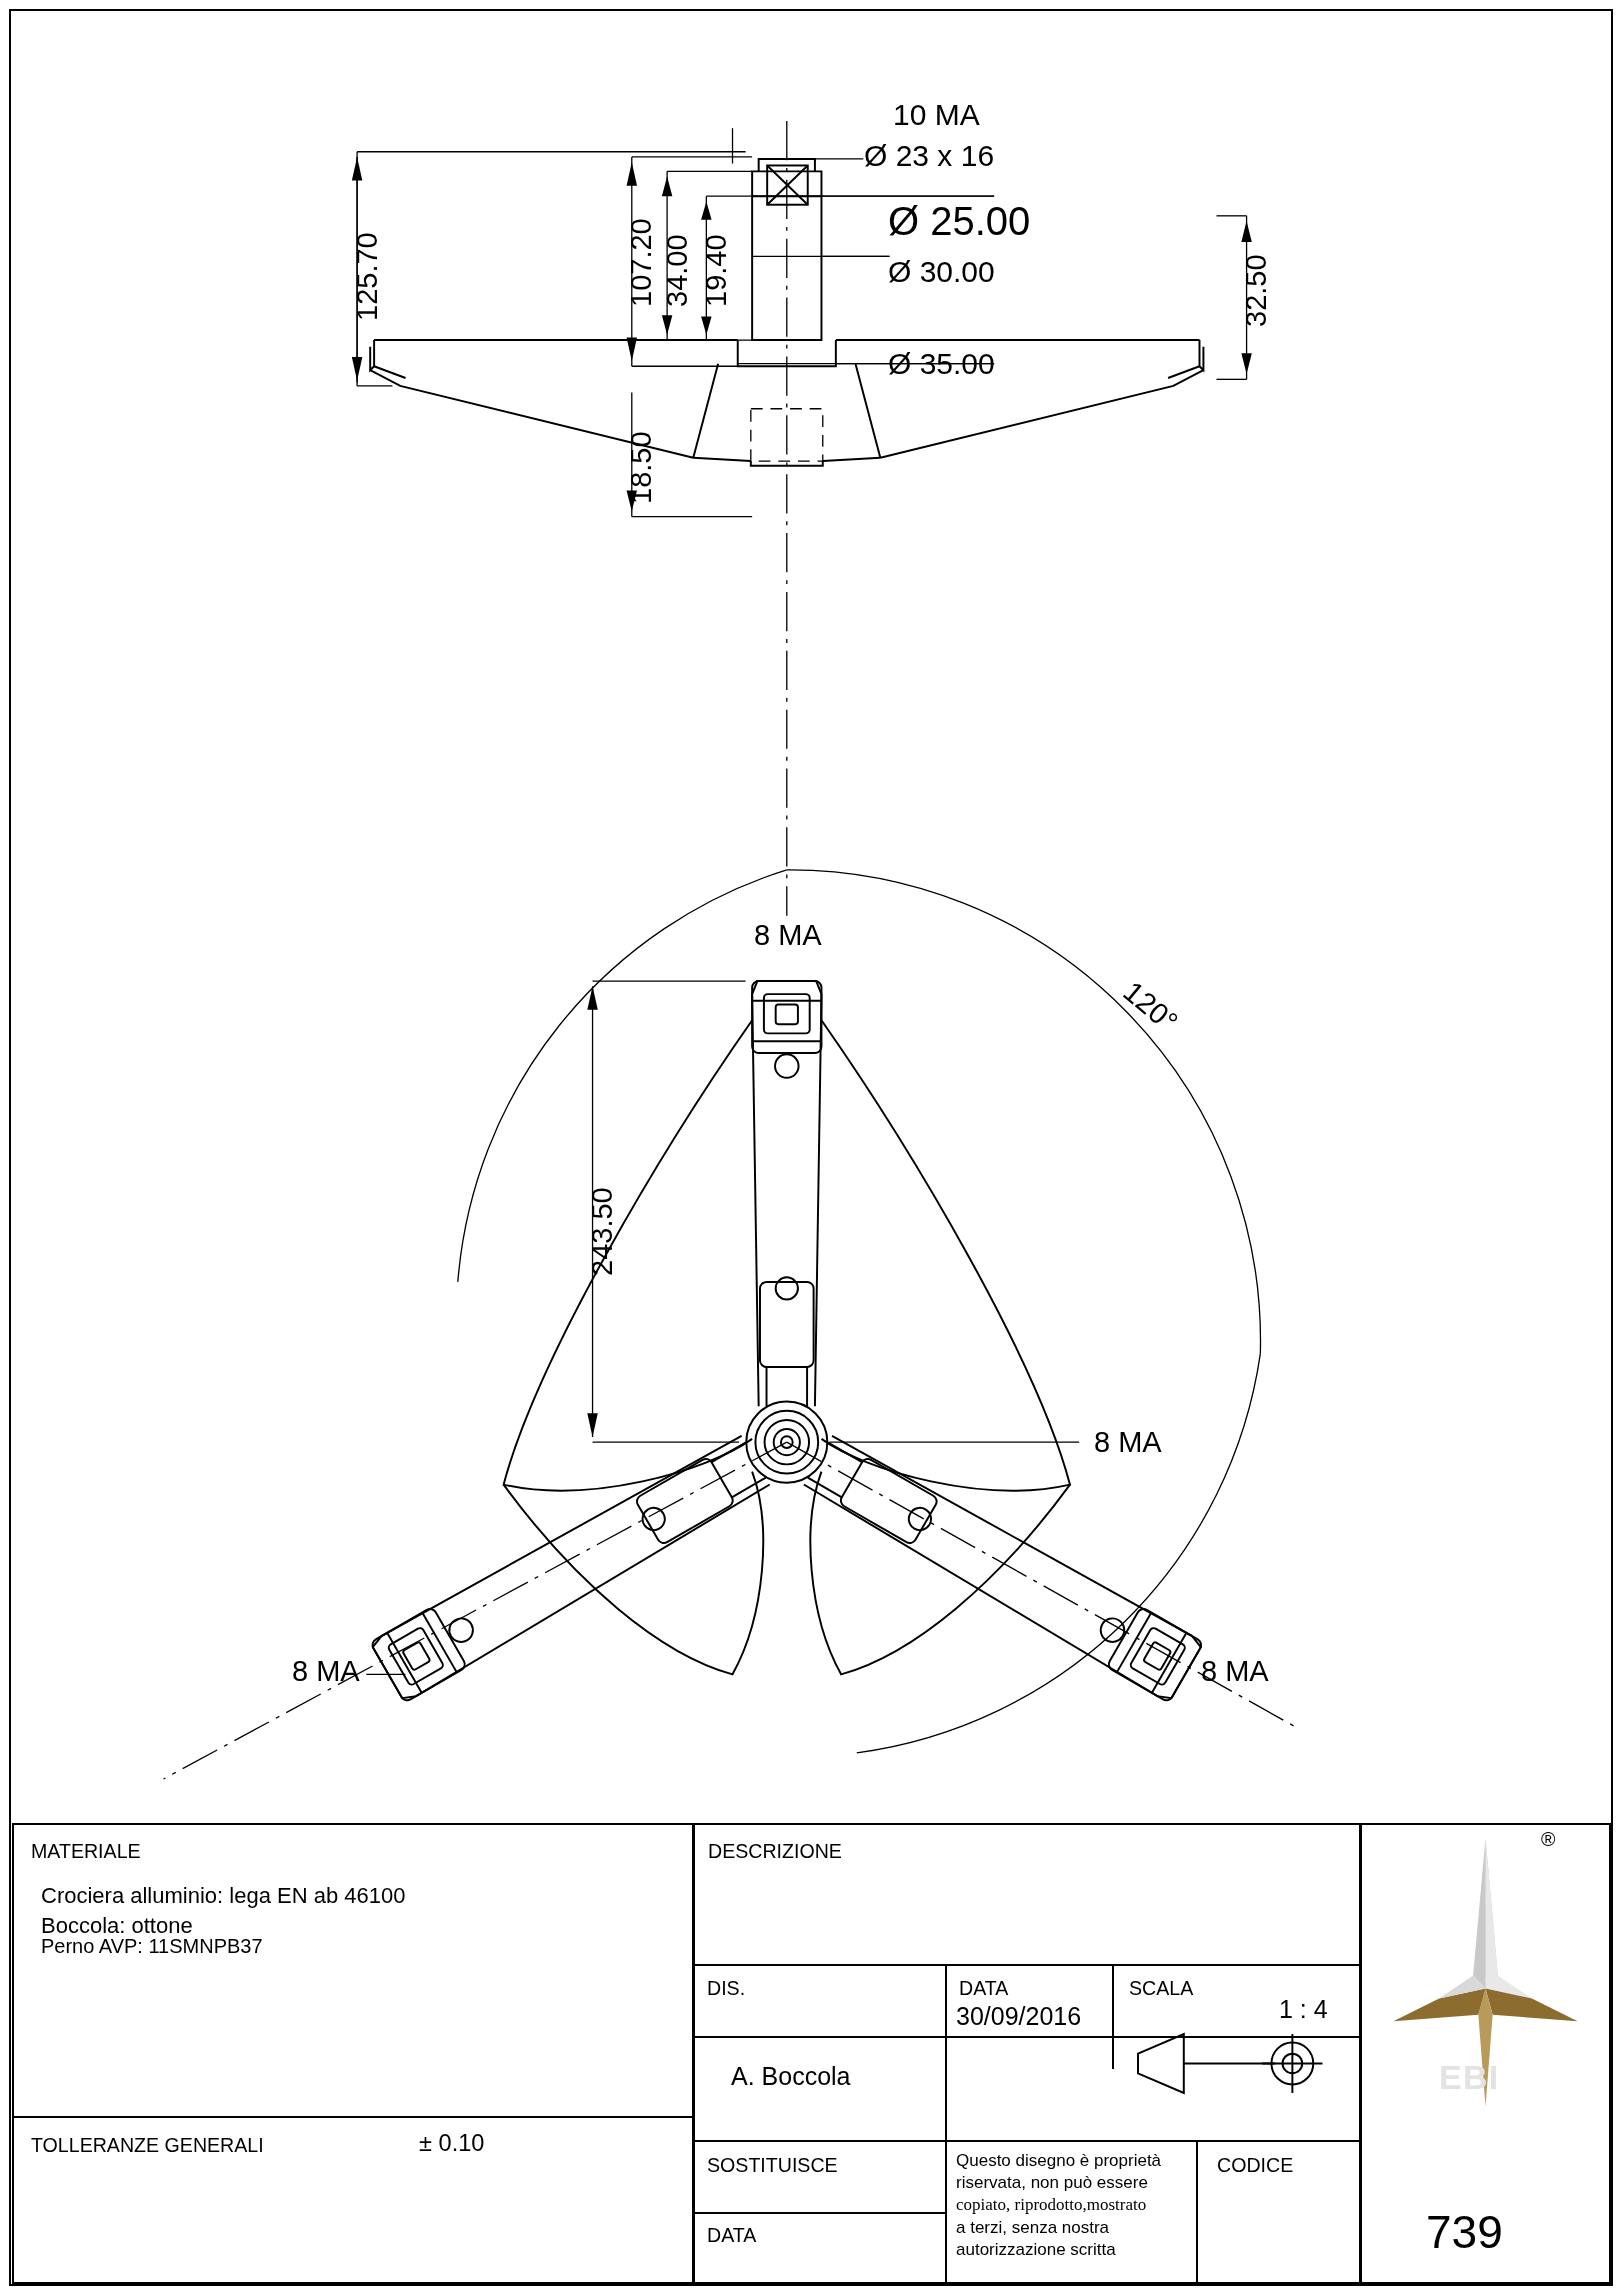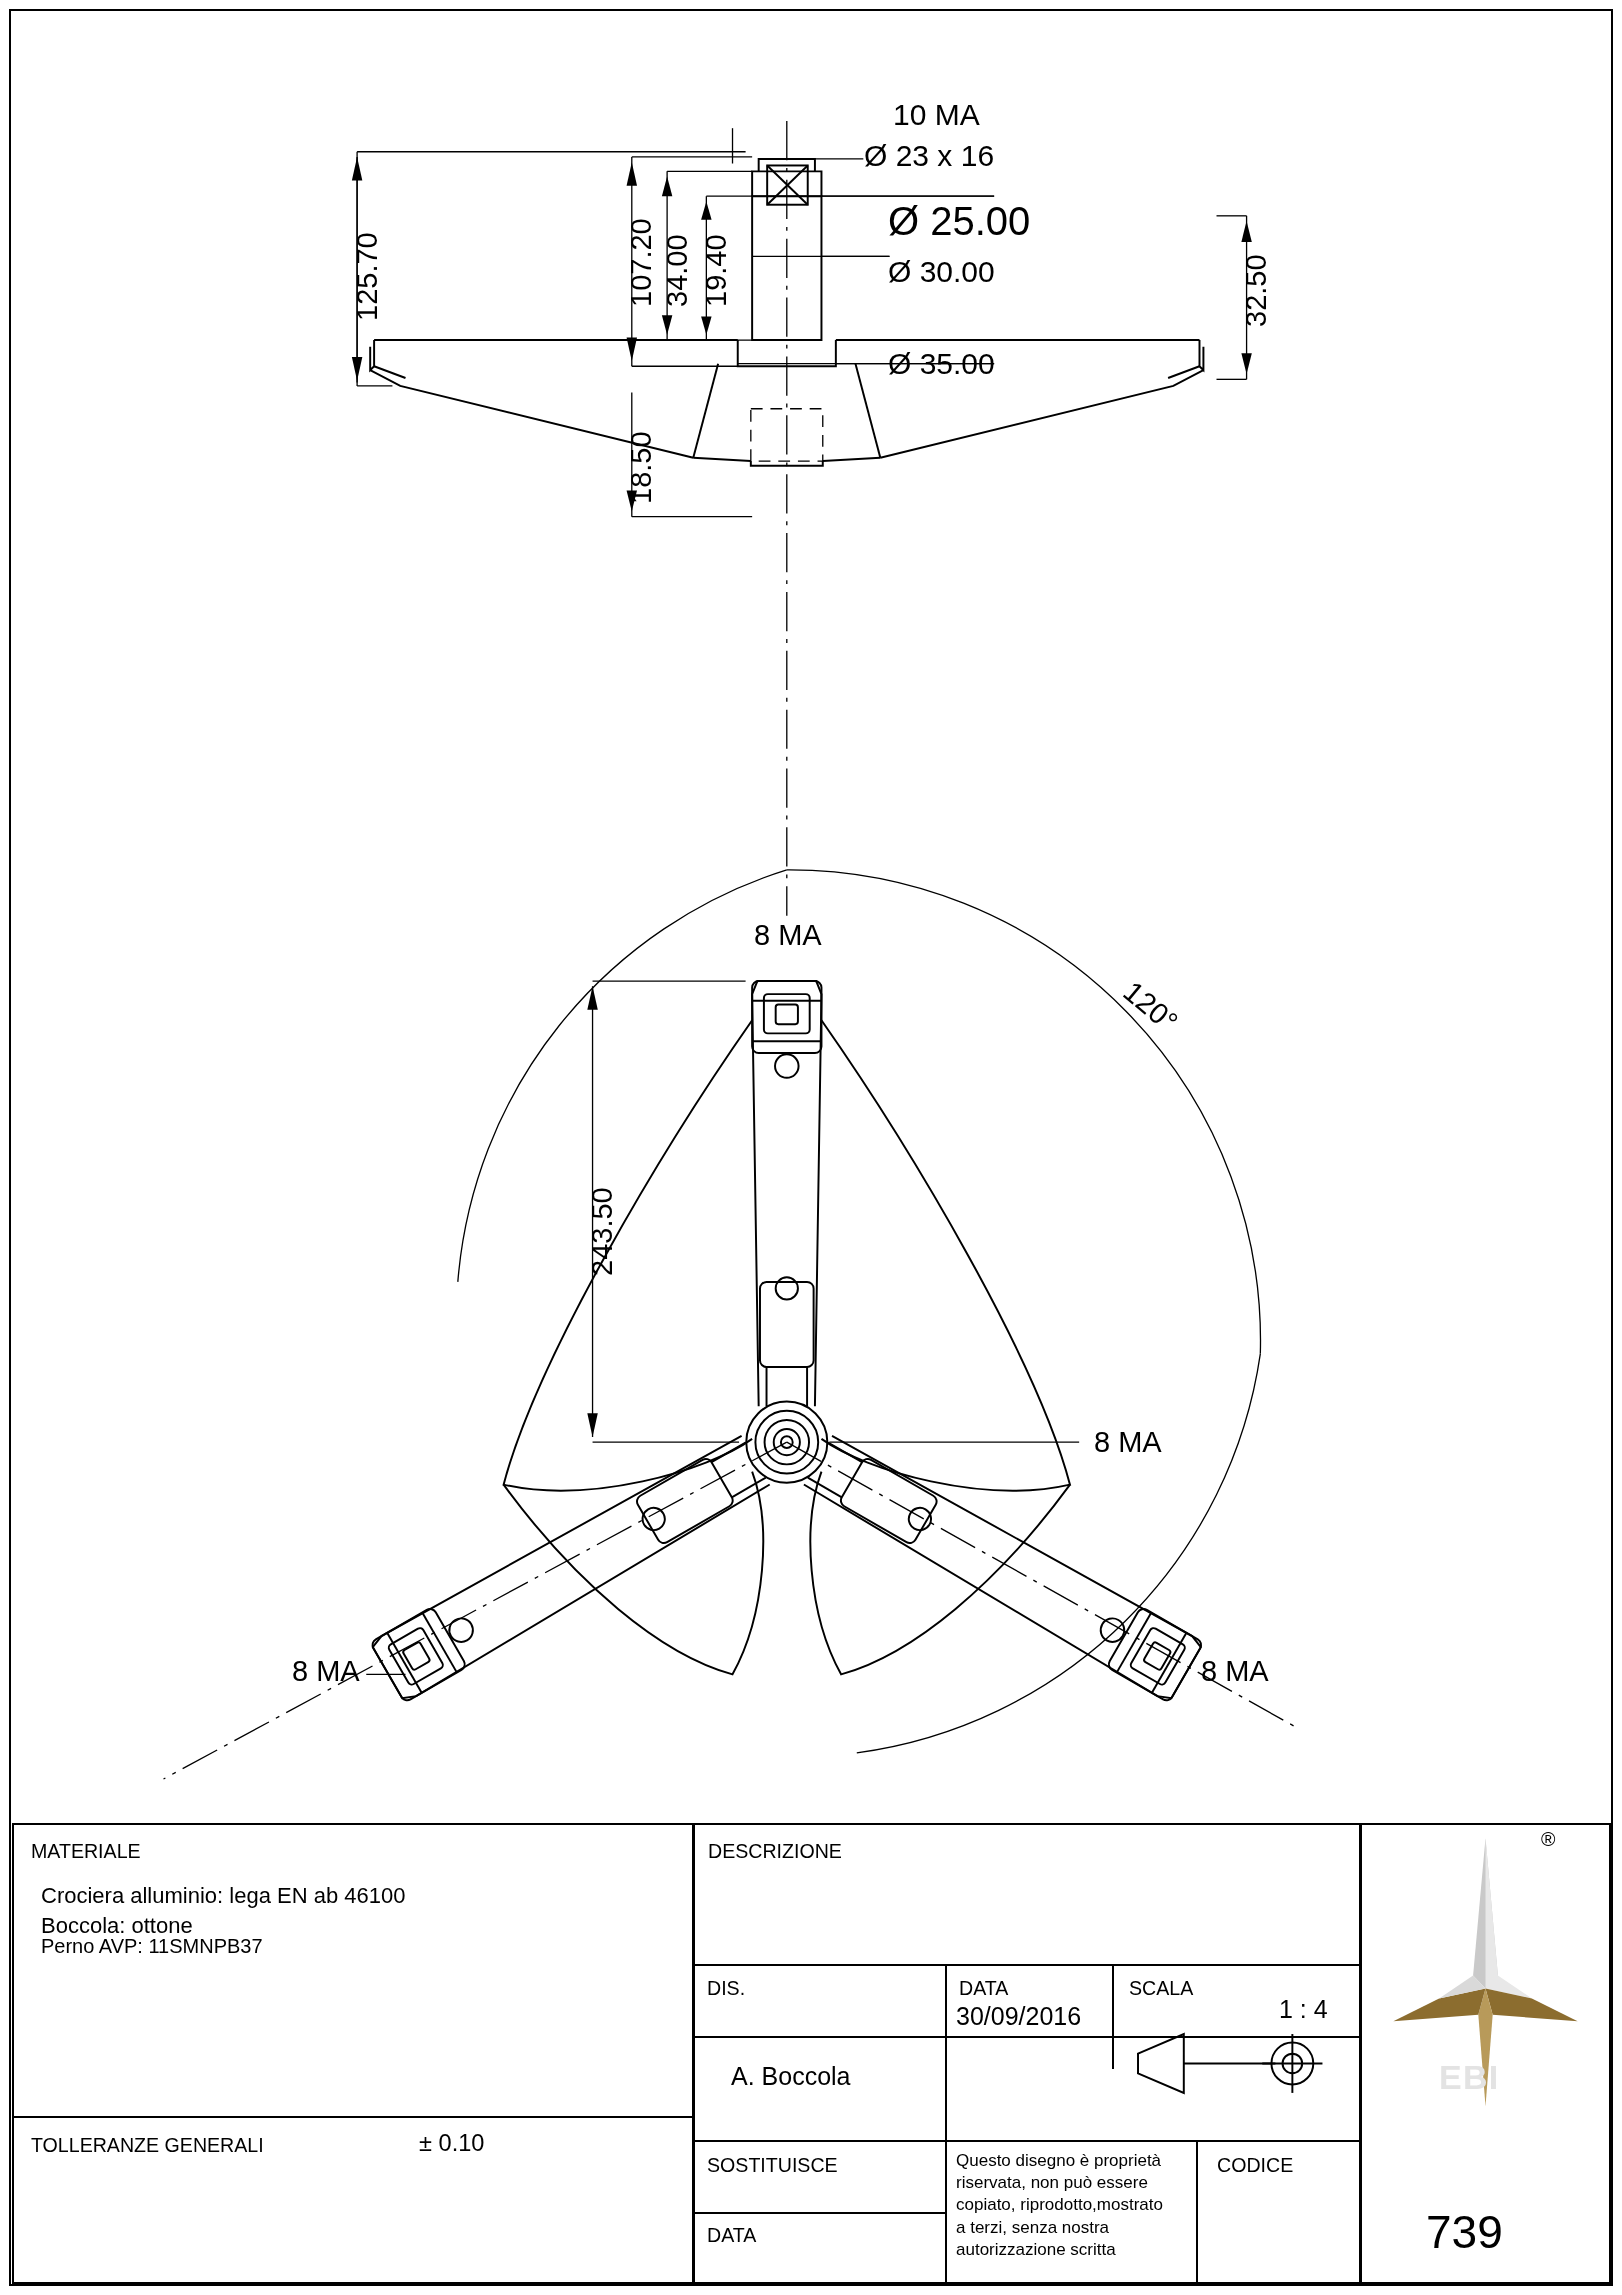--- a/index.html
+++ b/index.html
@@ -260,21 +260,21 @@
       <line x1="1930" y1="3155" x2="2022" y2="3155"></line>
       <line x1="1976" y1="3110" x2="1976" y2="3200"></line>
     </g>
   </svg>
 
   <div class="cell-label" style="left:707px;top:2154px;font-size:19.6px;">SOSTITUISCE</div>
   <div class="cell-label" style="left:707px;top:2224px;font-size:19.6px;">DATA</div>
 
   <div class="cell-val" style="left:956px;top:2151px;font-size:17px;">Questo disegno è proprietà</div>
   <div class="cell-val" style="left:956px;top:2173px;font-size:17px;">riservata, non può essere</div>
-  <div class="cell-val" style="left:956px;top:2195px;font-size:17px;">copiato, riprodotto,mostrato</div>
+  <div class="cell-val" style="left:956px;top:2195px;font-size:17px;font-family:Liberation Serif, serif;">copiato, riprodotto,mostrato</div>
   <div class="cell-val" style="left:956px;top:2218px;font-size:17px;">a terzi, senza nostra</div>
   <div class="cell-val" style="left:956px;top:2240px;font-size:17px;">autorizzazione scritta</div>
 
   <div class="cell-label" style="left:1217px;top:2154px;font-size:19.6px;">CODICE</div>
   <div class="cell-val" style="left:1426px;top:2205px;font-size:46px;">739</div>
 
   <div class="tb" style="left:1362px;top:1825px;width:247px;height:288px;background:#ffffff;">
     <svg viewBox="0 0 378 440" style="position:absolute;left:0;top:0;width:247px;height:288px;">
       <polygon points="189,20 208,230 189,250 170,230" fill="#c9c9c9"></polygon>
       <polygon points="189,20 208,230 260,265 189,250" fill="#e8e8e8"></polygon>

